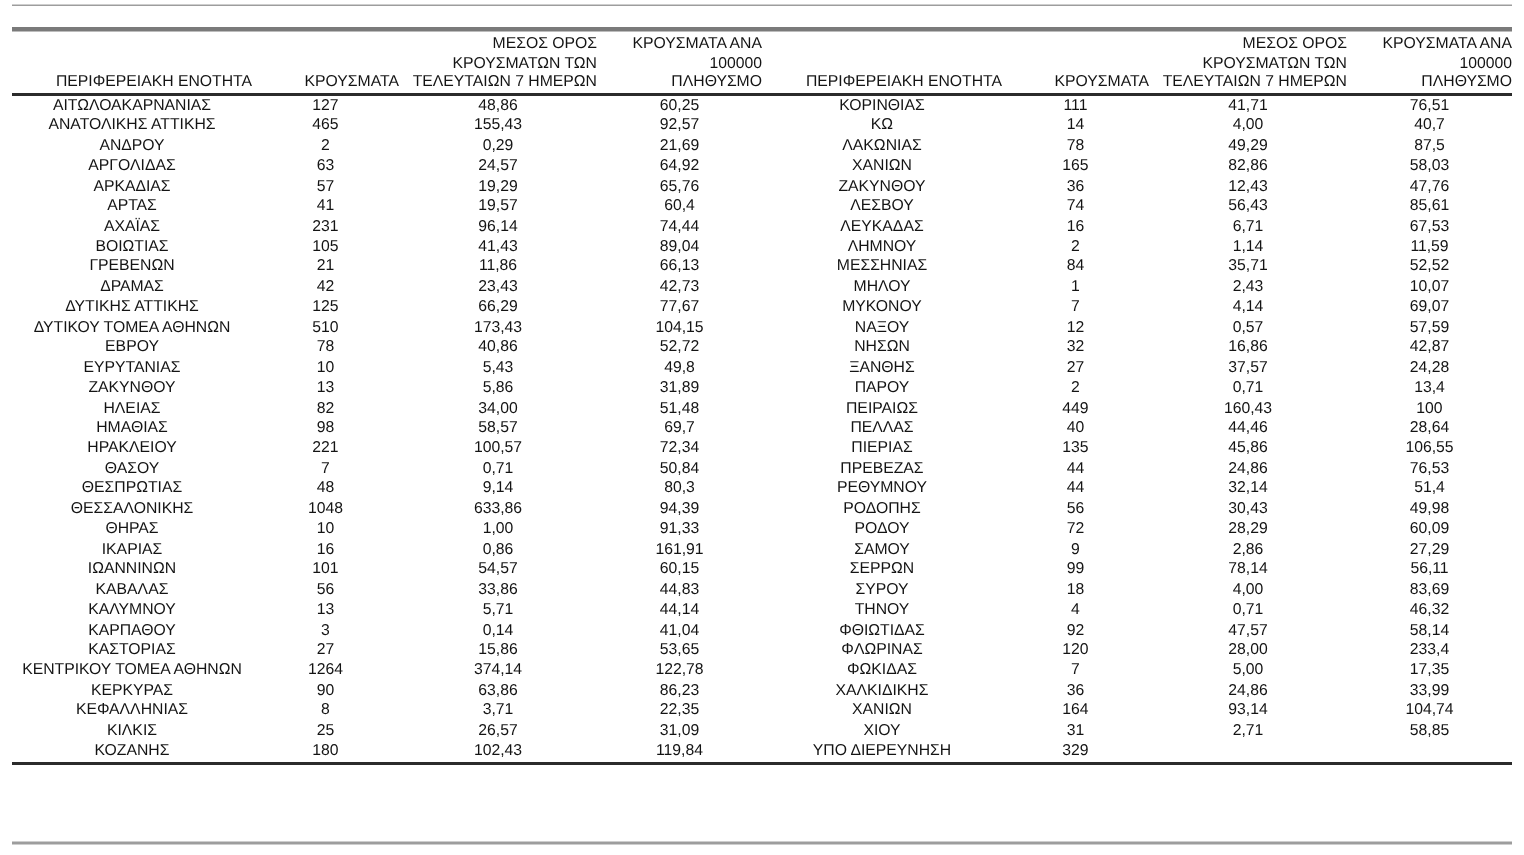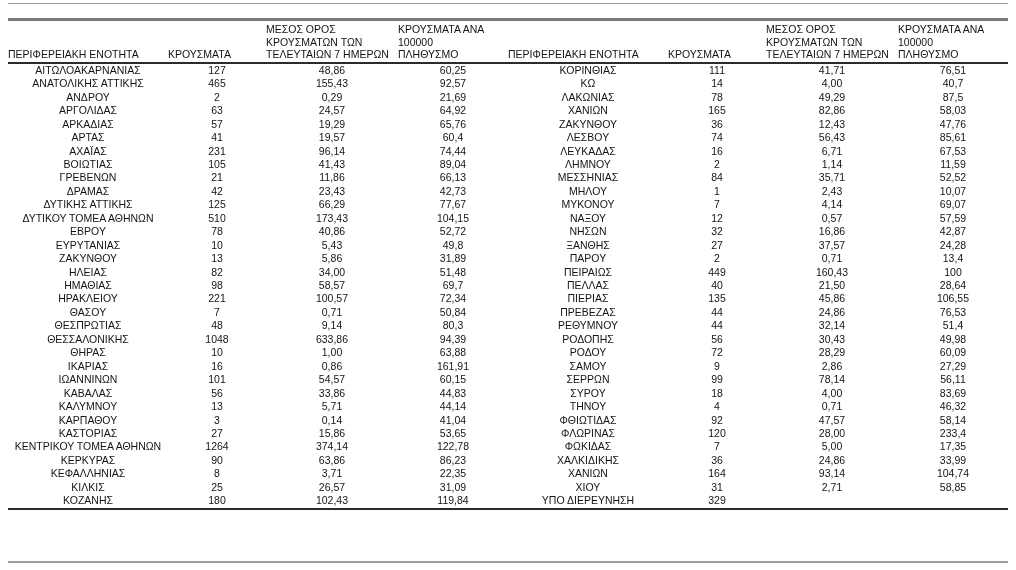--- a/index.html
+++ b/index.html
@@ -39,21 +39,21 @@
     border-collapse: collapse;
     table-layout: fixed;
     border-top: 3px solid #7a7a7a;
     border-bottom: 2px solid #2b2b2b;
     color: #141414;
   }
   table.cases thead th {
     font-weight: normal;
     font-size: 10.5px;
     line-height: 12.6px;
-    text-align: left;
+    text-align: right;
     vertical-align: bottom;
     padding: 2px 0 1px 0;
     white-space: pre-line;
     border-bottom: 2px solid #2b2b2b;
   }
   table.cases tbody td {
     font-size: 10.5px;
     line-height: 13.45px;
     height: 13.45px;
     text-align: center;
@@ -263,21 +263,21 @@
           <td>160,43</td>
           <td>100</td>
         </tr>
         <tr>
           <td>ΗΜΑΘΙΑΣ</td>
           <td>98</td>
           <td>58,57</td>
           <td>69,7</td>
           <td>ΠΕΛΛΑΣ</td>
           <td>40</td>
-          <td>21,50</td>
+          <td>44,46</td>
           <td>28,64</td>
         </tr>
         <tr>
           <td>ΗΡΑΚΛΕΙΟΥ</td>
           <td>221</td>
           <td>100,57</td>
           <td>72,34</td>
           <td>ΠΙΕΡΙΑΣ</td>
           <td>135</td>
           <td>45,86</td>
@@ -310,21 +310,21 @@
           <td>94,39</td>
           <td>ΡΟΔΟΠΗΣ</td>
           <td>56</td>
           <td>30,43</td>
           <td>49,98</td>
         </tr>
         <tr>
           <td>ΘΗΡΑΣ</td>
           <td>10</td>
           <td>1,00</td>
-          <td>63,88</td>
+          <td>91,33</td>
           <td>ΡΟΔΟΥ</td>
           <td>72</td>
           <td>28,29</td>
           <td>60,09</td>
         </tr>
         <tr>
           <td>ΙΚΑΡΙΑΣ</td>
           <td>16</td>
           <td>0,86</td>
           <td>161,91</td>

